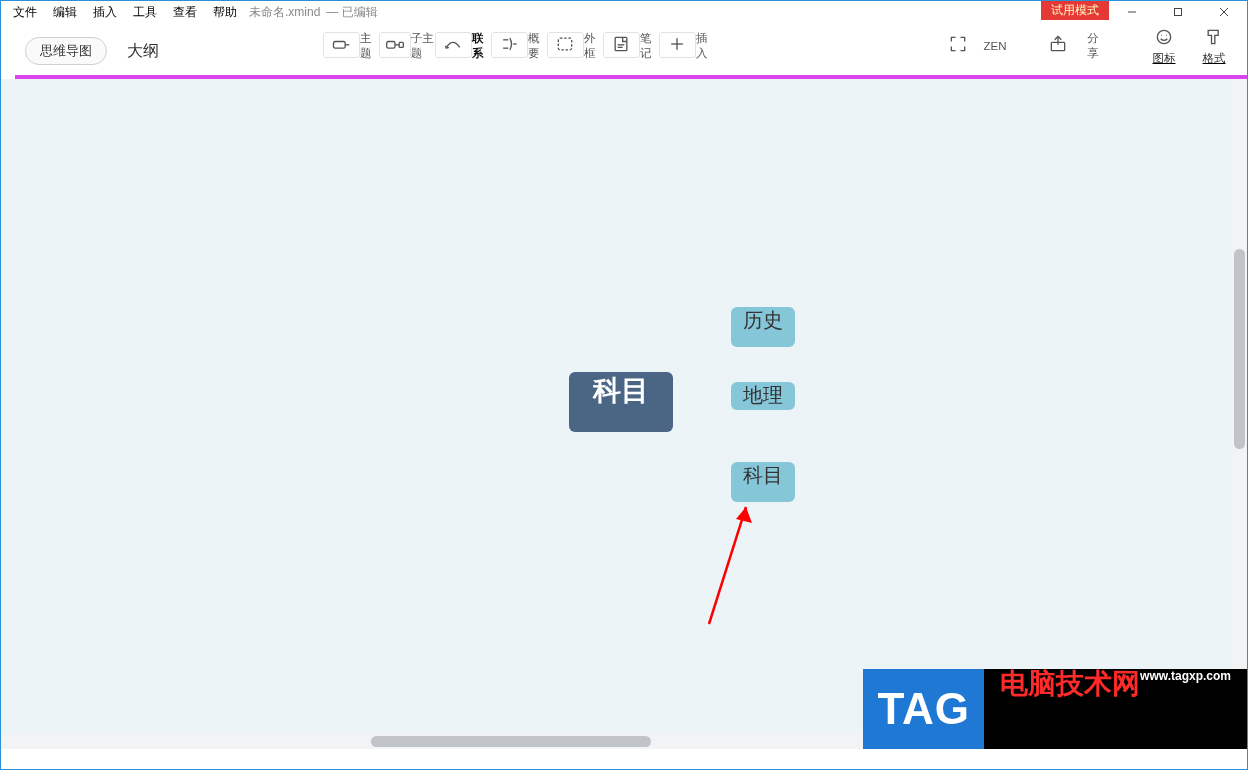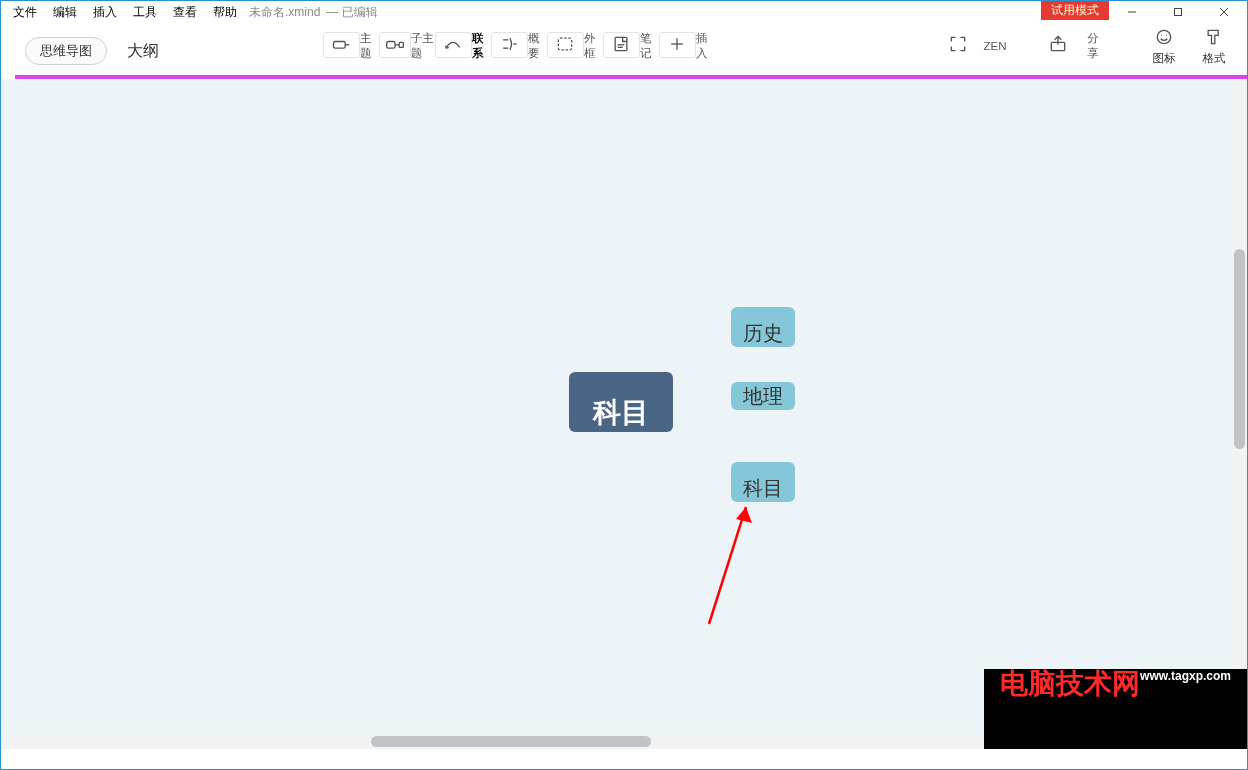--- a/index.html
+++ b/index.html
@@ -95,21 +95,21 @@
   .tool-btn .icon-box {
     border: 1px solid #e3e3e3;
     border-radius: 3px;
     width: 44px; height: 26px;
     display:flex; align-items:center; justify-content:center;
     margin-bottom: 3px;
   }
   .tool-btn.no-border .icon-box { border: none; }
   .right-tools { margin-left: auto; display:flex; gap: 40px; padding-right: 20px;}
   .right-tools .tool-btn { width: 56px; gap: 16px; }
-  .far-right { display:flex; gap: 4px; margin-left: 20px;}
+  .far-right { display:flex; gap: 4px; margin-left: 20px; text-decoration: underline;}
   .far-right .mini-btn {
     width: 46px;
     display:flex; flex-direction:column; align-items:center; justify-content:center;
     color:#333; font-size:11.5px;
   }
   .far-right .mini-btn .micon { font-size:18px; height:24px; display:flex; align-items:center; justify-content:center; }
 
   
   .canvas-wrap {
     position: relative;
@@ -119,21 +119,21 @@
     overflow: hidden;
   }
   .canvas {
     position: absolute;
     inset: 0;
   }
   .node {
     position: absolute;
     border-radius: 6px;
     display: flex;
-    align-items: flex-end;
+    align-items: flex-start;
     justify-content: center;
     font-size: 20px;
   }
   .node.root {
     background: #4b6584;
     color: #fff;
     font-size: 28px;
     font-weight: 700;
   }
   .node.child {
@@ -402,18 +402,19 @@
   </div>
 
   <div class="vscroll">
     <div class="thumb"></div>
   </div>
   <div class="hscroll">
     <div class="thumb"></div>
   </div>
 
   <div class="watermark">
+    <div class="tag-box">TAG</div>
     <div class="tag-text">
       <div class="line1">电脑技术网</div>
       <div class="line2">www.tagxp.com</div>
     </div>
   </div>
 </div>
 
 </body></html>

